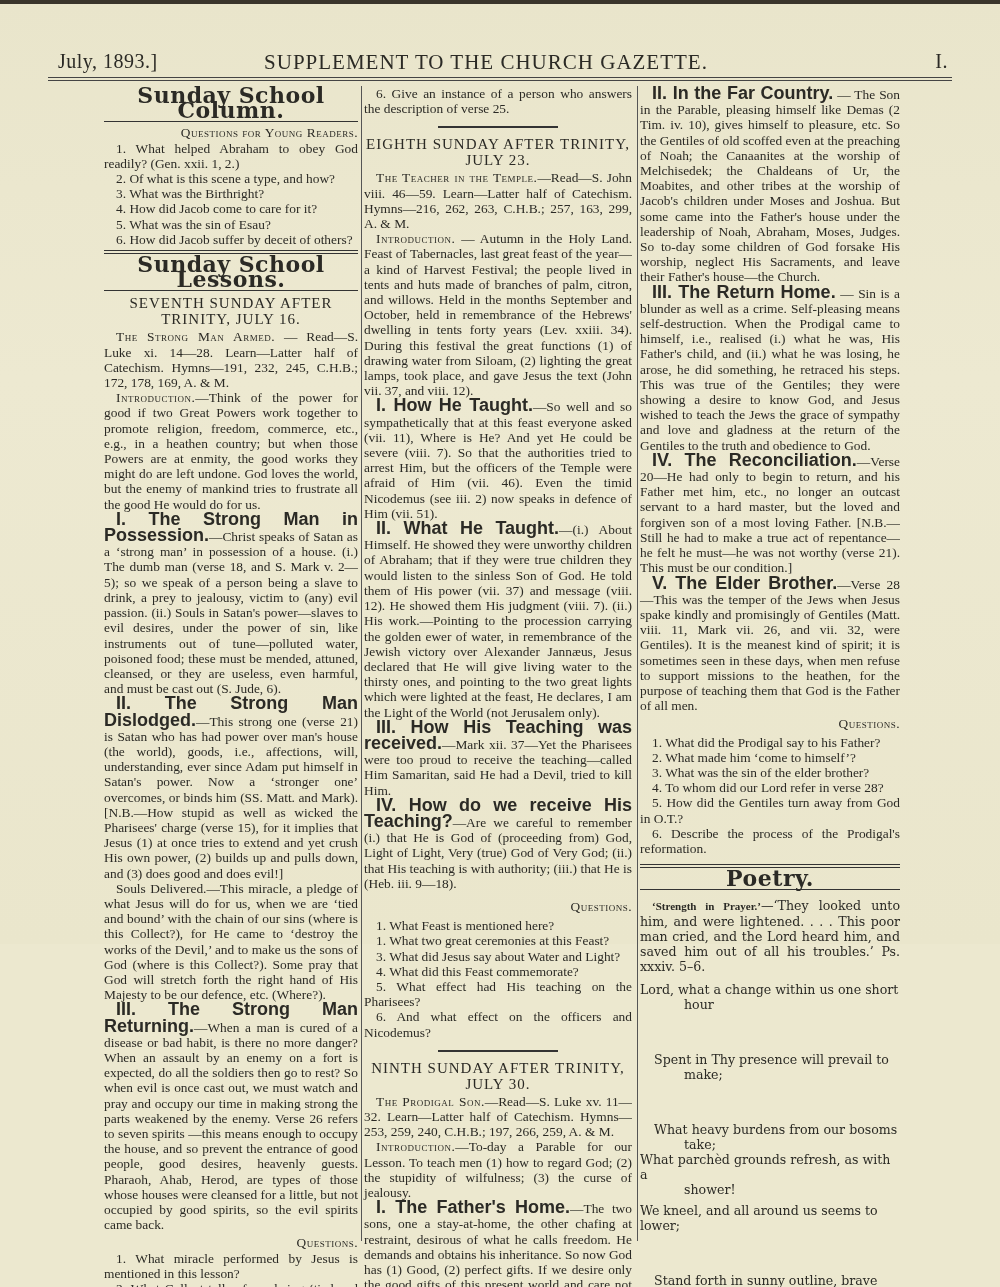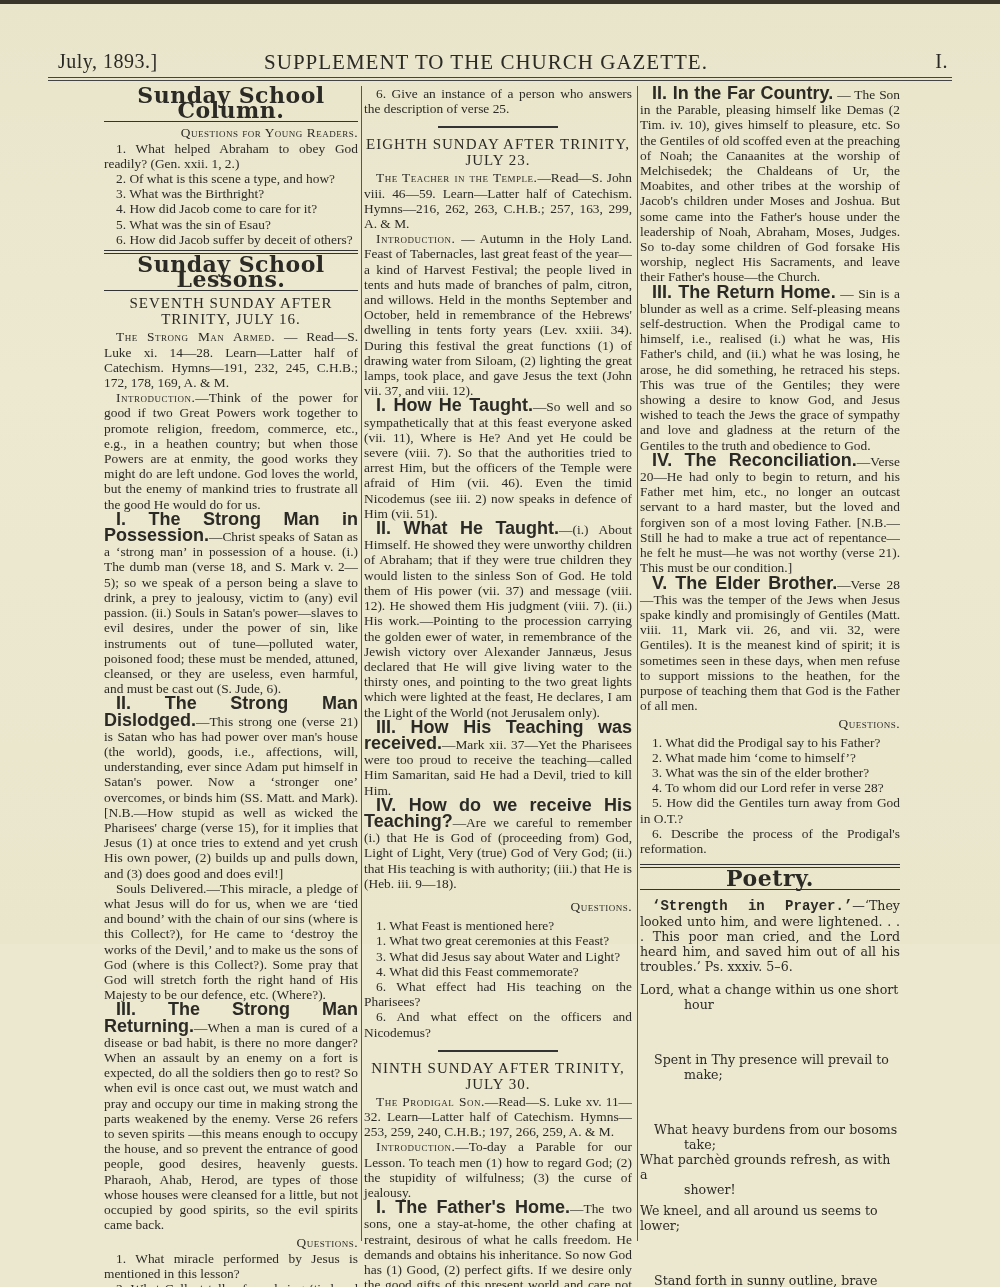--- a/index.html
+++ b/index.html
@@ -39,21 +39,21 @@
   .ind { text-indent: 12px; }
   .sh { font-family: "Liberation Sans", "DejaVu Sans", sans-serif; font-weight: bold; font-size: 18px; }
   .qi { padding-left: 12px; text-indent: 0; }
   .shortrule { width: 120px; border-top: 2px solid #333; margin: 10px auto 8px; }
   .poem { font-family: "DejaVu Serif", serif; font-size: 12.6px; line-height: 15px; text-align:left; }
   .poem .l0 { padding-left: 0; }
   .poem .l1 { padding-left: 14px; margin-top: 40px; }
   .poem .cont { padding-left: 44px; }
   .poem .gap { height: 6px; }
   .poem-intro { font-family: "DejaVu Serif", serif; font-size: 12.6px; line-height: 15px; text-align: justify; }
-  .poem-title { font-family: Liberation Mono, monospace; font-weight: bold; font-size: 14px; }
+  .poem-title { font-family: Liberation Serif, serif; font-weight: bold; font-size: 11px; }
 </style>
 </head>
 <body>
 
 <div class="page">
   <div class="topshadow"></div>
 
   <div class="header">
     <span class="date">July, 1893.]</span>
     <span class="title">SUPPLEMENT TO THE CHURCH GAZETTE.</span>
@@ -103,21 +103,21 @@
     <p class="ind"><span class="sc">Introduction.</span><span> — Autumn in the Holy Land. Feast of Tabernacles, last great feast of the year—a kind of Harvest Festival; the people lived in tents and huts made of branches of palm, citron, and willows. Held in the months September and October, held in remembrance of the Hebrews' dwelling in tents forty years (Lev. xxiii. 34). During this festival the great functions (1) of drawing water from Siloam, (2) lighting the great lamps, took place, and gave Jesus the text (John vii. 37, and viii. 12).</span></p>
     <p class="ind"><span class="sh">I. How He Taught.</span><span>—So well and so sympathetically that at this feast everyone asked (vii. 11), Where is He? And yet He could be severe (viii. 7). So that the authorities tried to arrest Him, but the officers of the Temple were afraid of Him (vii. 46). Even the timid Nicodemus (see iii. 2) now speaks in defence of Him (vii. 51).</span></p>
     <p class="ind"><span class="sh">II. What He Taught.</span><span>—(i.) About Himself. He showed they were unworthy children of Abraham; that if they were true children they would listen to the sinless Son of God. He told them of His power (vii. 37) and message (viii. 12). He showed them His judgment (viii. 7). (ii.) His work.—Pointing to the procession carrying the golden ewer of water, in remembrance of the Jewish victory over Alexander Jannæus, Jesus declared that He will give living water to the thirsty ones, and pointing to the two great lights which were lighted at the feast, He declares, I am the Light of the World (not Jerusalem only).</span></p>
     <p class="ind"><span class="sh">III. How His Teaching was received.</span><span>—Mark xii. 37—Yet the Pharisees were too proud to receive the teaching—called Him Samaritan, said He had a Devil, tried to kill Him.</span></p>
     <p class="ind"><span class="sh">IV. How do we receive His Teaching?</span><span>—Are we careful to remember (i.) that He is God of (proceeding from) God, Light of Light, Very (true) God of Very God; (ii.) that His teaching is with authority; (iii.) that He is (Heb. iii. 9—18).</span></p>
     <p class="center sc" style="margin:8px 0 4px">Questions.</p>
     <p class="ind">1. What Feast is mentioned here?</p>
     <p class="ind">1. What two great ceremonies at this Feast?</p>
     <p class="ind">3. What did Jesus say about Water and Light?</p>
     <p class="ind">4. What did this Feast commemorate?</p>
-    <p class="ind">6. What effect had His teaching on the Pharisees?</p>
+    <p class="ind">5. What effect had His teaching on the Pharisees?</p>
     <p class="ind">6. And what effect on the officers and Nicodemus?</p>
     <div class="shortrule"></div>
 
     <div class="sunday-h">NINTH SUNDAY AFTER TRINITY, JULY 30.</div>
     <p class="ind"><span class="sc">The Prodigal Son.</span><span>—Read—S. Luke xv. 11—32. Learn—Latter half of Catechism. Hymns—253, 259, 240, C.H.B.; 197, 266, 259, A. &amp; M.</span></p>
     <p class="ind"><span class="sc">Introduction.</span><span>—To-day a Parable for our Lesson. To teach men (1) how to regard God; (2) the stupidity of wilfulness; (3) the curse of jealousy.</span></p>
     <p class="ind"><span class="sh">I. The Father's Home.</span><span>—The two sons, one a stay-at-home, the other chafing at restraint, desirous of what he calls freedom. He demands and obtains his inheritance. So now God has (1) Good, (2) perfect gifts. If we desire only the good gifts of this present world and care not for the perfect gifts of His presence now and forever, we have the choice.</span></p>
   </div>
 
   <div class="col col3">

